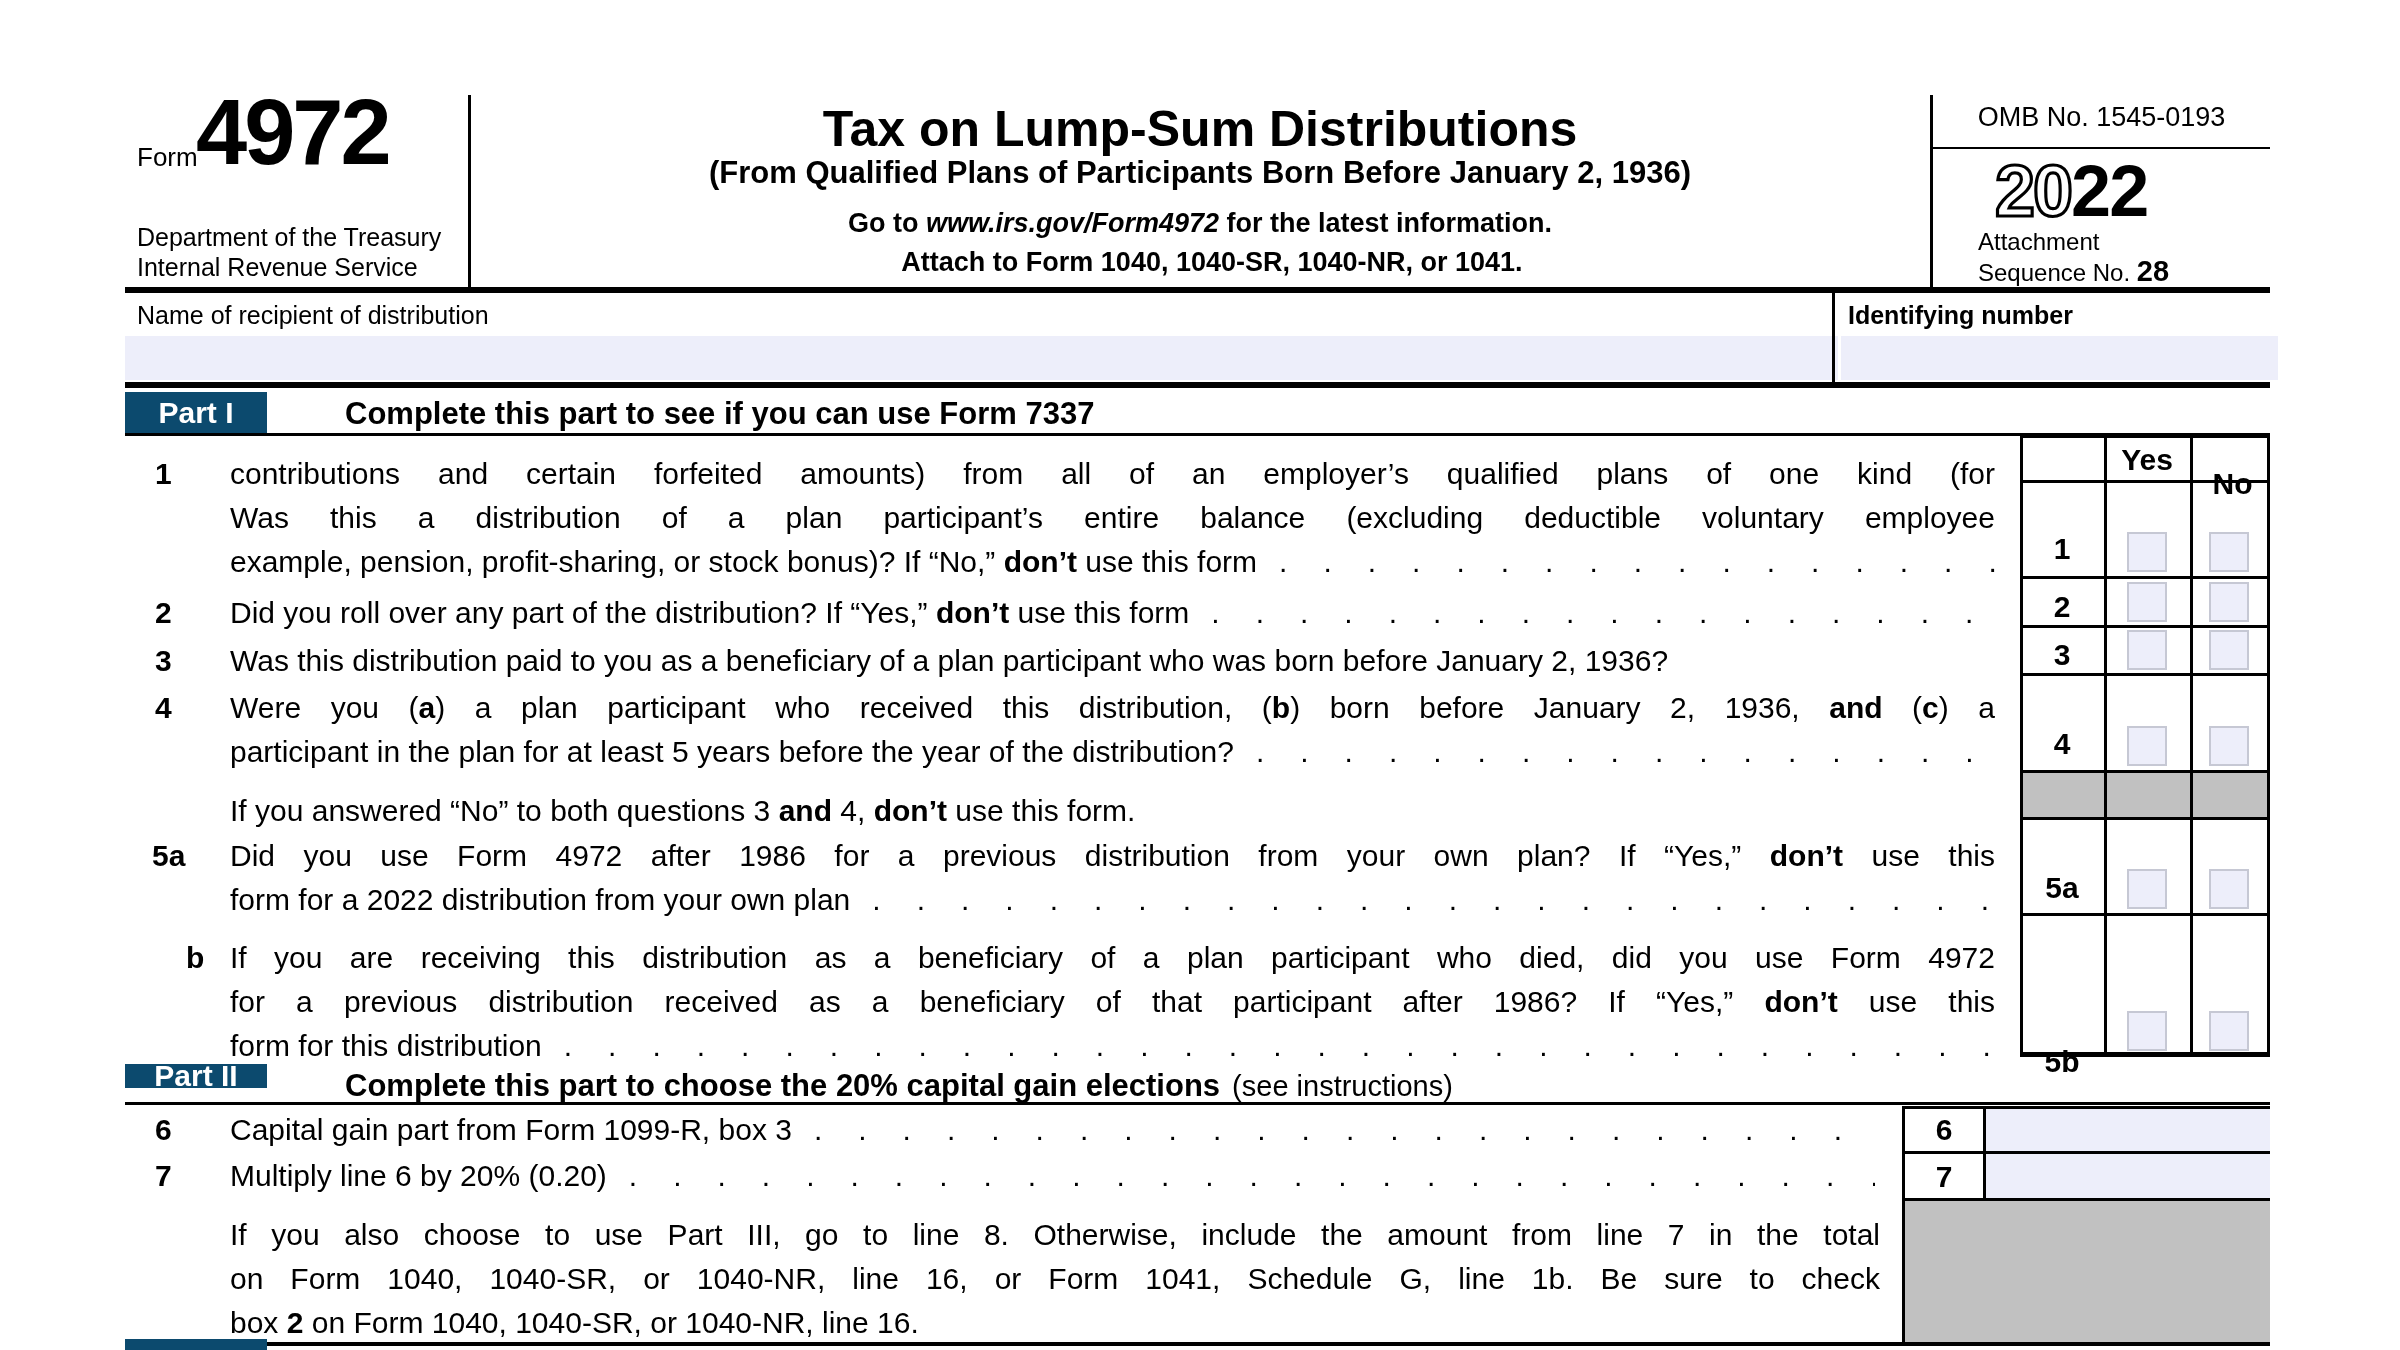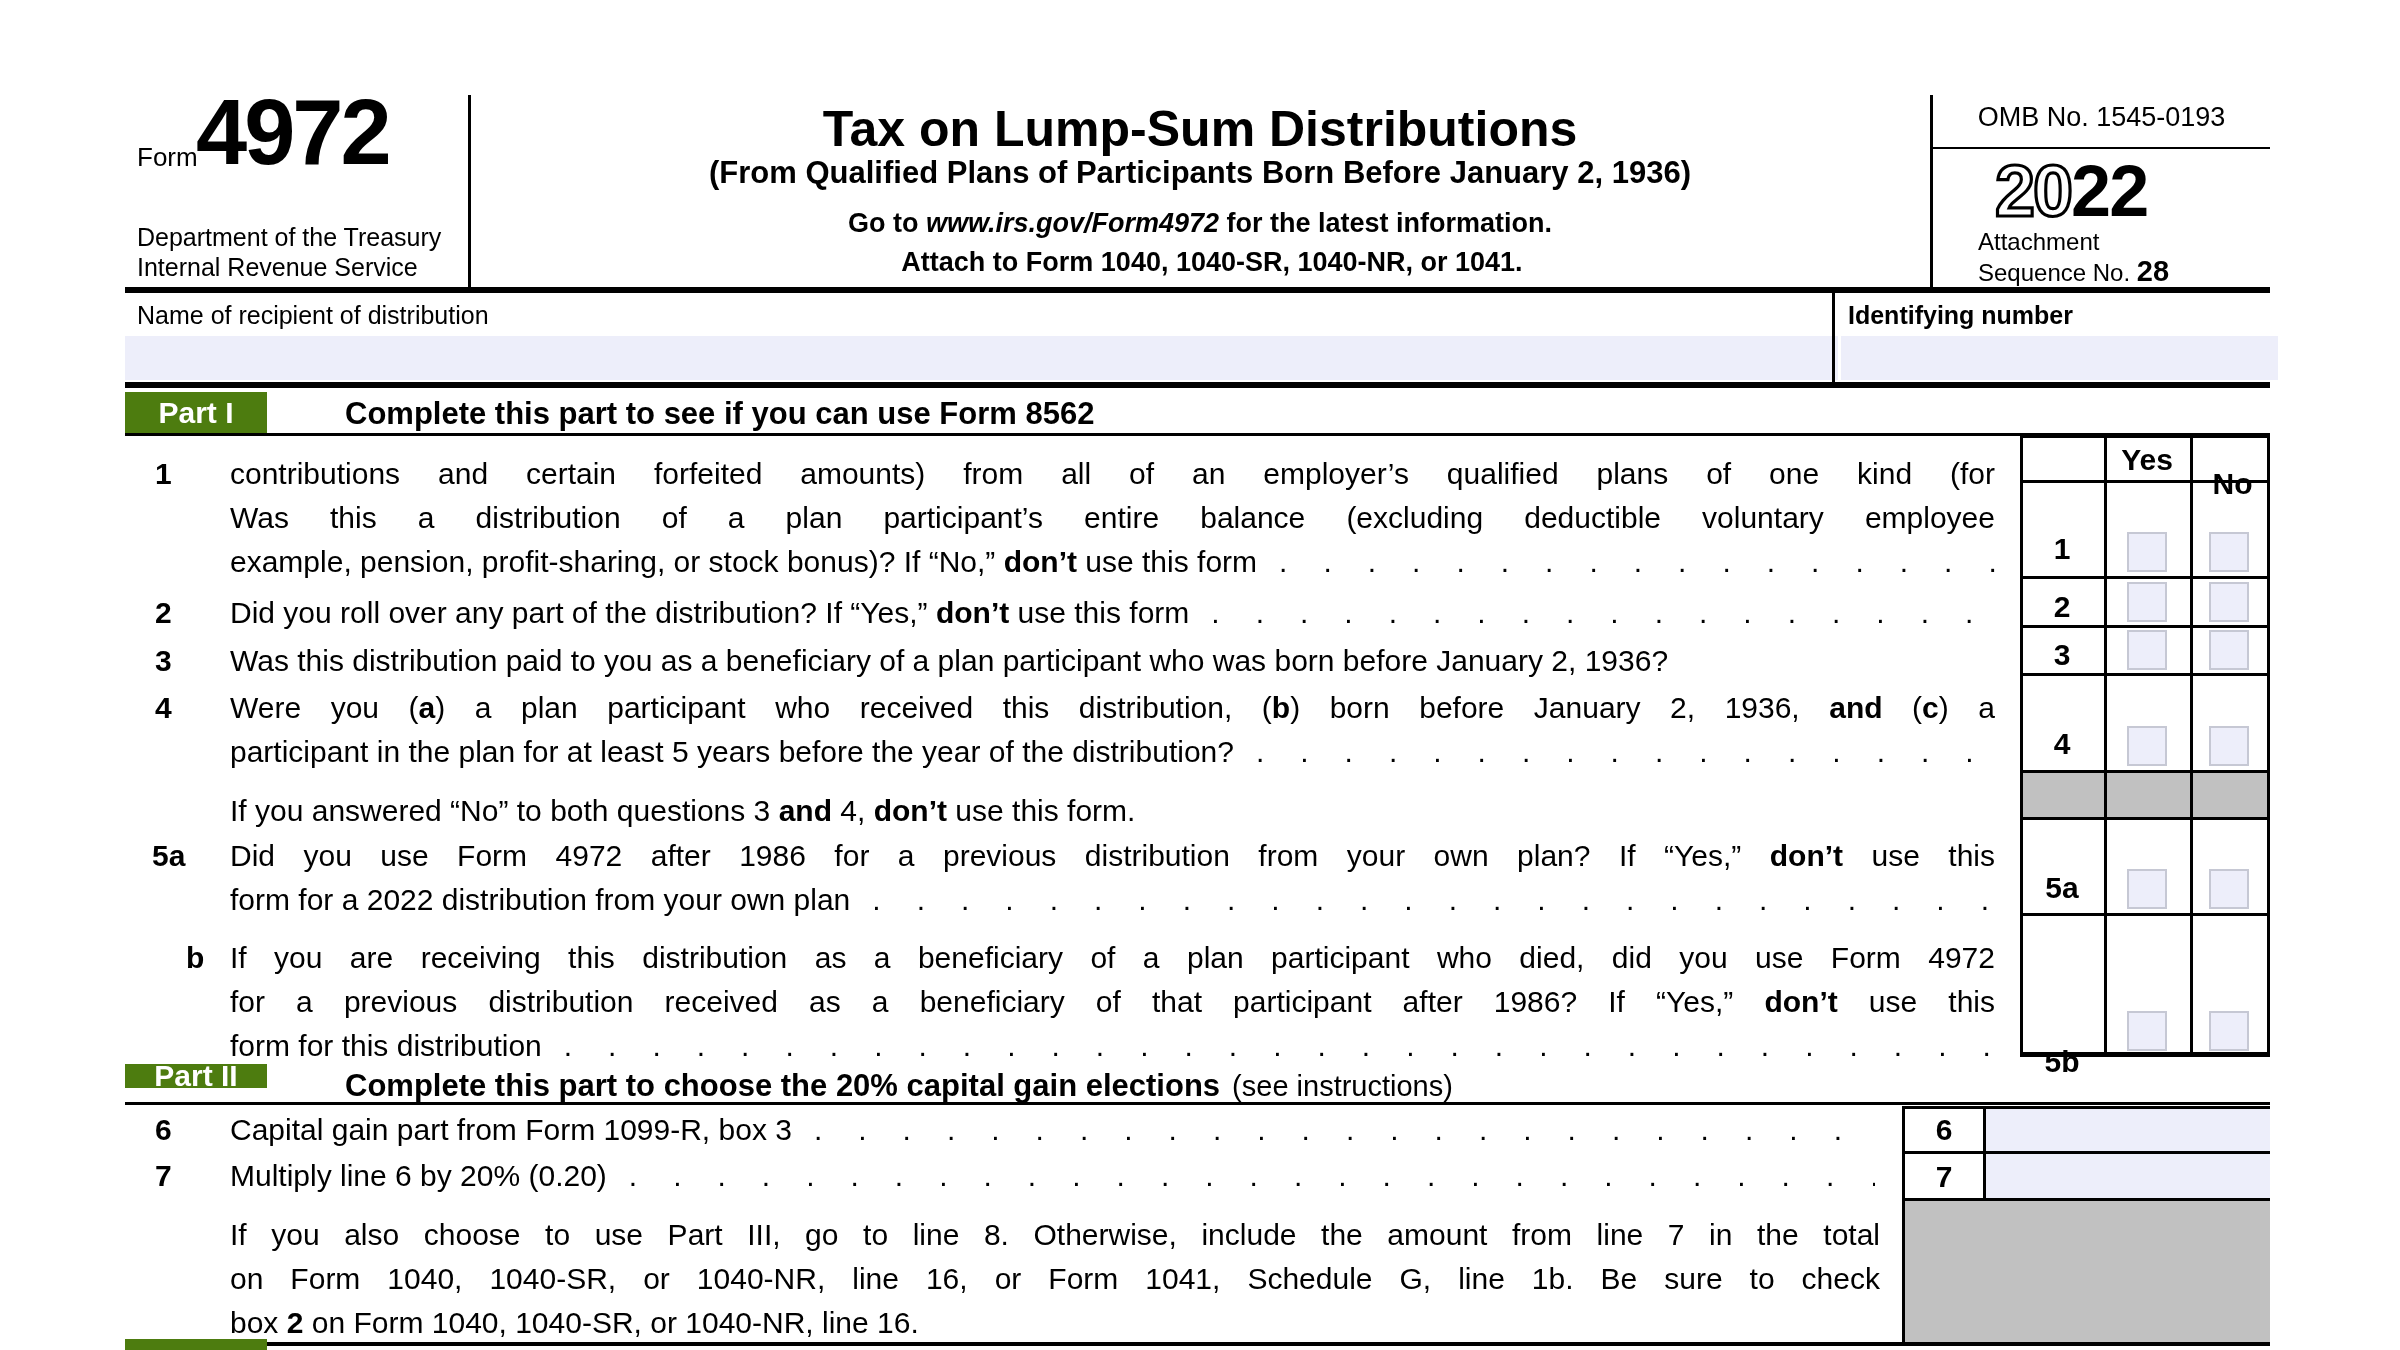--- a/index.html
+++ b/index.html
@@ -5,21 +5,21 @@
   html,body{margin:0;padding:0;background:#fff;}
   #page{position:relative;width:2400px;height:1350px;background:#fff;overflow:hidden;
         font-family:"Liberation Sans","DejaVu Sans",sans-serif;color:#000;}
   .abs{position:absolute;}
   .vl{position:absolute;background:#000;}
   .hl{position:absolute;background:#000;}
   .b{font-weight:bold;}
   .ctr{text-align:center;}
   .field{position:absolute;background:#edeefa;}
   .grayfill{position:absolute;background:#c1c1c1;}
-  .badge{position:absolute;background:#4d7c0f;color:#fff;display:flex;align-items:center;justify-content:center;
+  .badge{position:absolute;background:#0c4a6e;color:#fff;display:flex;align-items:center;justify-content:center;
          font-weight:bold;font-size:30px;}
   .q{position:absolute;font-size:30px;line-height:44px;}
   .qnum{position:absolute;font-weight:bold;font-size:30px;line-height:44px;}
   .jline{text-align:justify;text-align-last:justify;height:44px;}
   .dline{display:flex;align-items:baseline;height:44px;}
   .dline .ltext{white-space:pre;}
   .nline{height:44px;white-space:nowrap;}
   .dotlead{flex:1 1 auto;overflow:hidden;white-space:nowrap;letter-spacing:36px;margin-left:22px;font-weight:normal;}
   .colnum{position:absolute;font-weight:bold;font-size:30px;line-height:44px;text-align:center;}
   .cbx{position:absolute;width:40px;height:40px;background:#edeefa;border:2px solid #c6c8d4;box-sizing:border-box;}
@@ -57,21 +57,21 @@
   <div class="abs" style="left:1978px;top:255px;font-size:24px;"><span>Sequence No.</span> <span class="b" style="font-size:29px;">28</span></div>
 
   <div class="abs" style="left:137px;top:301px;font-size:25px;">Name of recipient of distribution</div>
   <div class="abs b" style="left:1848px;top:301px;font-size:25px;">Identifying number</div>
   <div class="field" style="left:125px;top:336px;width:1705px;height:44px;font-size:27px;line-height:44px;padding-left:8px;"></div>
   <div class="field" style="left:1841px;top:336px;width:429px;height:44px;font-size:27px;line-height:44px;padding-left:8px;"></div>
   <div class="vl" style="left:1832px;top:293px;width:3px;height:89px;"></div>
   <div class="hl" style="left:125px;top:382px;width:2145px;height:6px;"></div>
 
   <div class="badge" style="left:125px;top:392px;width:142px;height:42px;">Part I</div>
-  <div class="abs b" style="left:345px;top:396px;font-size:31px;">Complete this part to see if you can use Form 8562</div>
+  <div class="abs b" style="left:345px;top:396px;font-size:31px;">Complete this part to see if you can use Form 7337</div>
   <div class="hl" style="left:125px;top:433px;width:2145px;height:3px;"></div>
 
   <div class="grayfill" style="left:2020px;top:770px;width:250px;height:47px;"></div>
   <div class="vl" style="left:2020px;top:436px;width:3px;height:619px;"></div>
   <div class="vl" style="left:2104px;top:436px;width:3px;height:619px;"></div>
   <div class="vl" style="left:2190px;top:436px;width:3px;height:619px;"></div>
   <div class="vl" style="left:2267px;top:436px;width:3px;height:619px;"></div>
   <div class="hl" style="left:2020px;top:436px;width:250px;height:2px;"></div>
   <div class="hl" style="left:2020px;top:480px;width:250px;height:3px;"></div>
   <div class="hl" style="left:2020px;top:576px;width:250px;height:3px;"></div>

